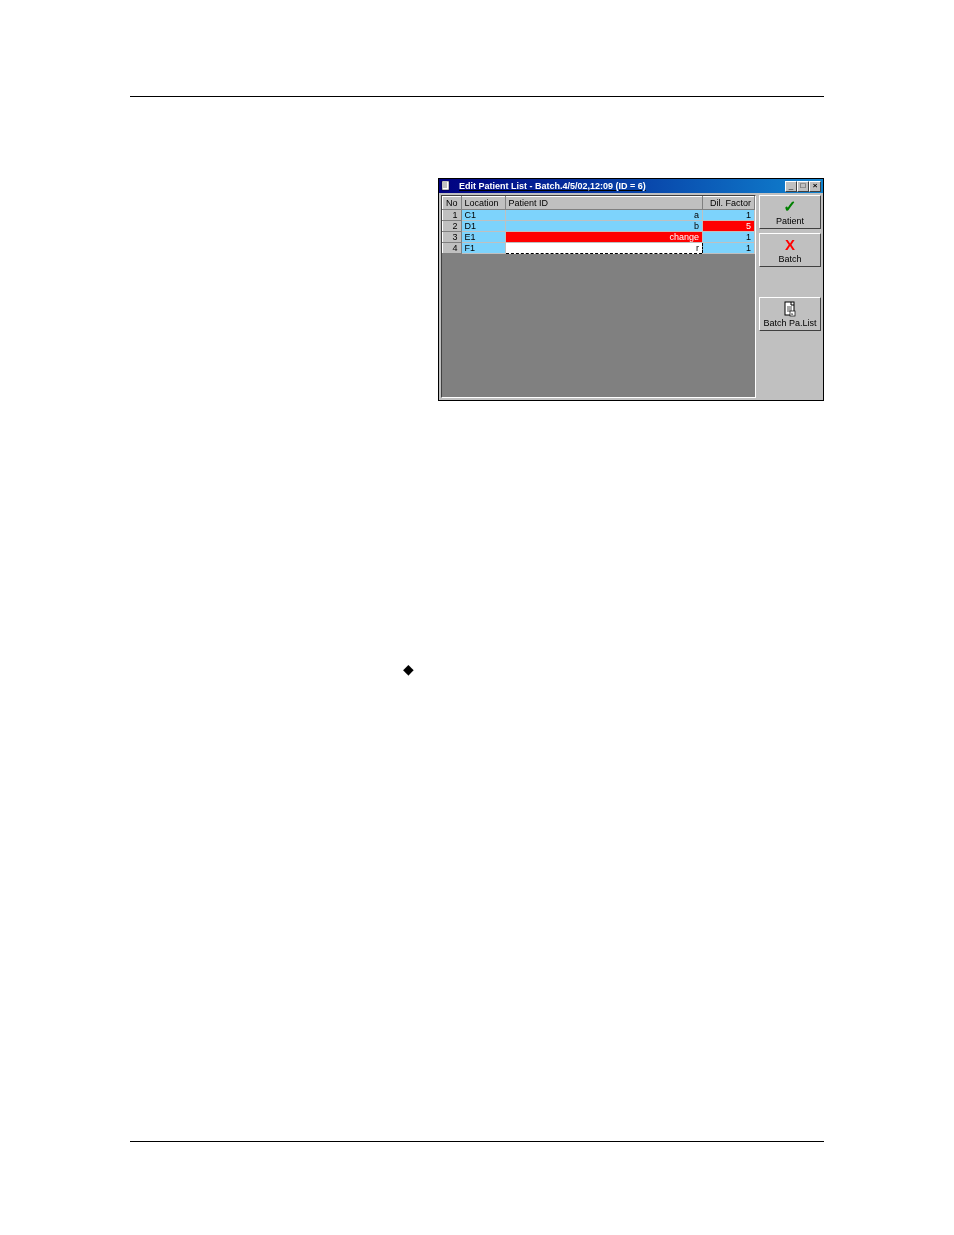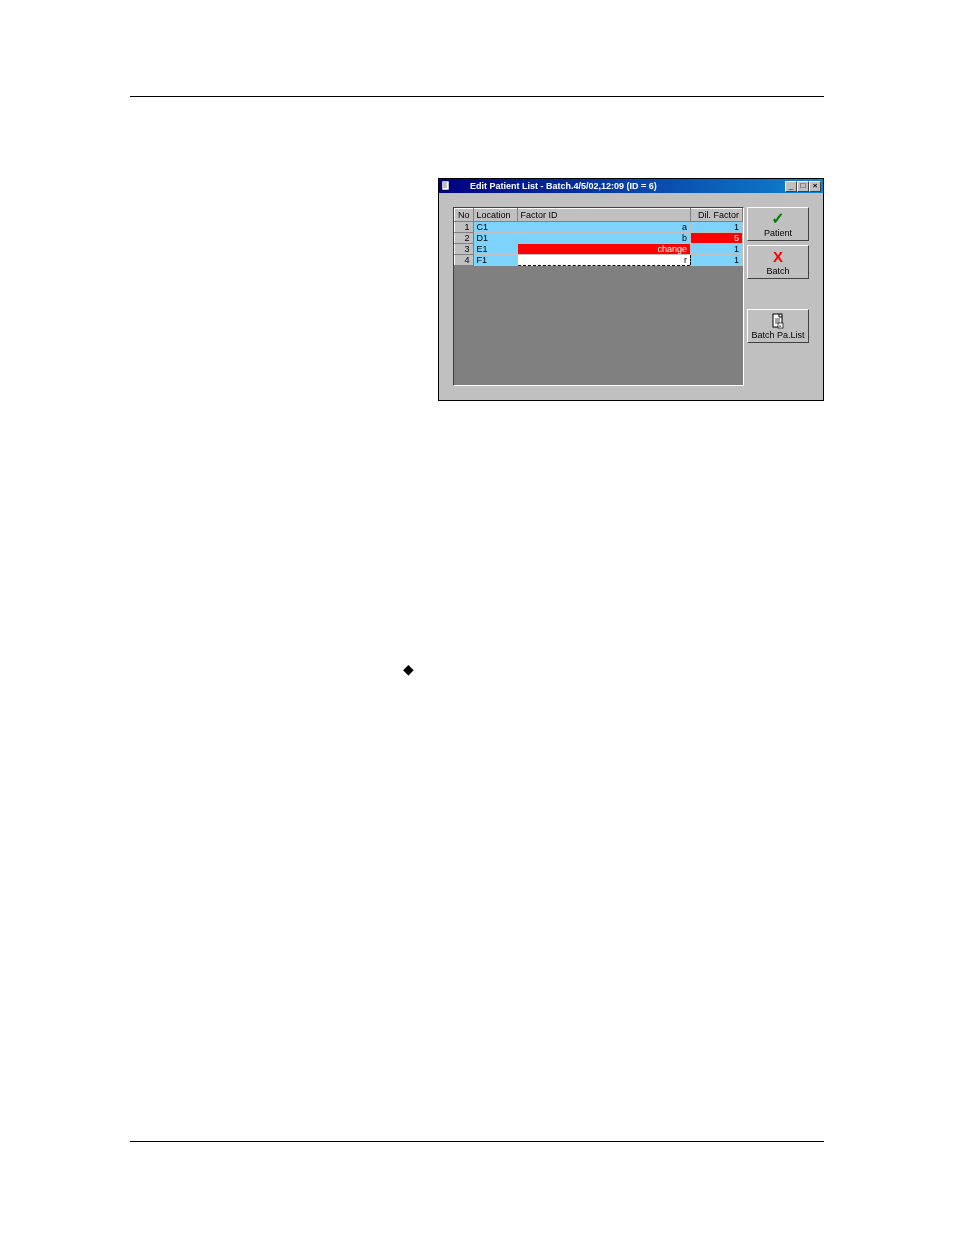--- a/index.html
+++ b/index.html
@@ -37,21 +37,22 @@
       height: 14px;
       background: linear-gradient(90deg, #000080 0%, #1084d0 100%);
       display: flex;
       align-items: center;
       justify-content: space-between;
       padding: 0 2px;
     }
     .titlebar-left {
       display: flex;
       align-items: center;
-      gap: 19px;
+      gap: 8px;
+      text-decoration: underline;
     }
     .titlebar-icon {
       width: 10px;
       height: 10px;
       display: inline-flex;
       align-items: center;
       justify-content: center;
     }
     .titlebar-text {
       color: #fff;
@@ -81,21 +82,21 @@
       cursor: pointer;
     }
     .tb-btn.close { font-weight: bold; }
     .content-area {
       position: absolute;
       top: 14px;
       left: 0;
       bottom: 0;
       right: 0;
       display: flex;
-      padding: 14px;
+      padding: 2px;
       gap: 3px;
     }
     .grid-area {
       flex: 1;
       background: #808080;
       border-top: 1px solid #404040;
       border-left: 1px solid #404040;
       border-right: 1px solid #fff;
       border-bottom: 1px solid #fff;
       overflow: hidden;
@@ -211,21 +212,21 @@
     </div>
   </div>
 
   <div class="content-area">
     <div class="grid-area">
       <table>
         <thead>
           <tr>
             <th class="col-no right">No</th>
             <th class="col-loc">Location</th>
-            <th class="col-sample">Factor ID</th>
+            <th class="col-sample">Patient ID</th>
             <th class="col-dil right">Dil. Factor</th>
           </tr>
         </thead>
         <tbody id="grid-body">
             <tr>
               <td class="num-col col-no">1</td>
               <td class="col-loc">C1</td>
               <td class="sample right col-sample">a</td>
               <td class="right col-dil">1</td>
             </tr>

